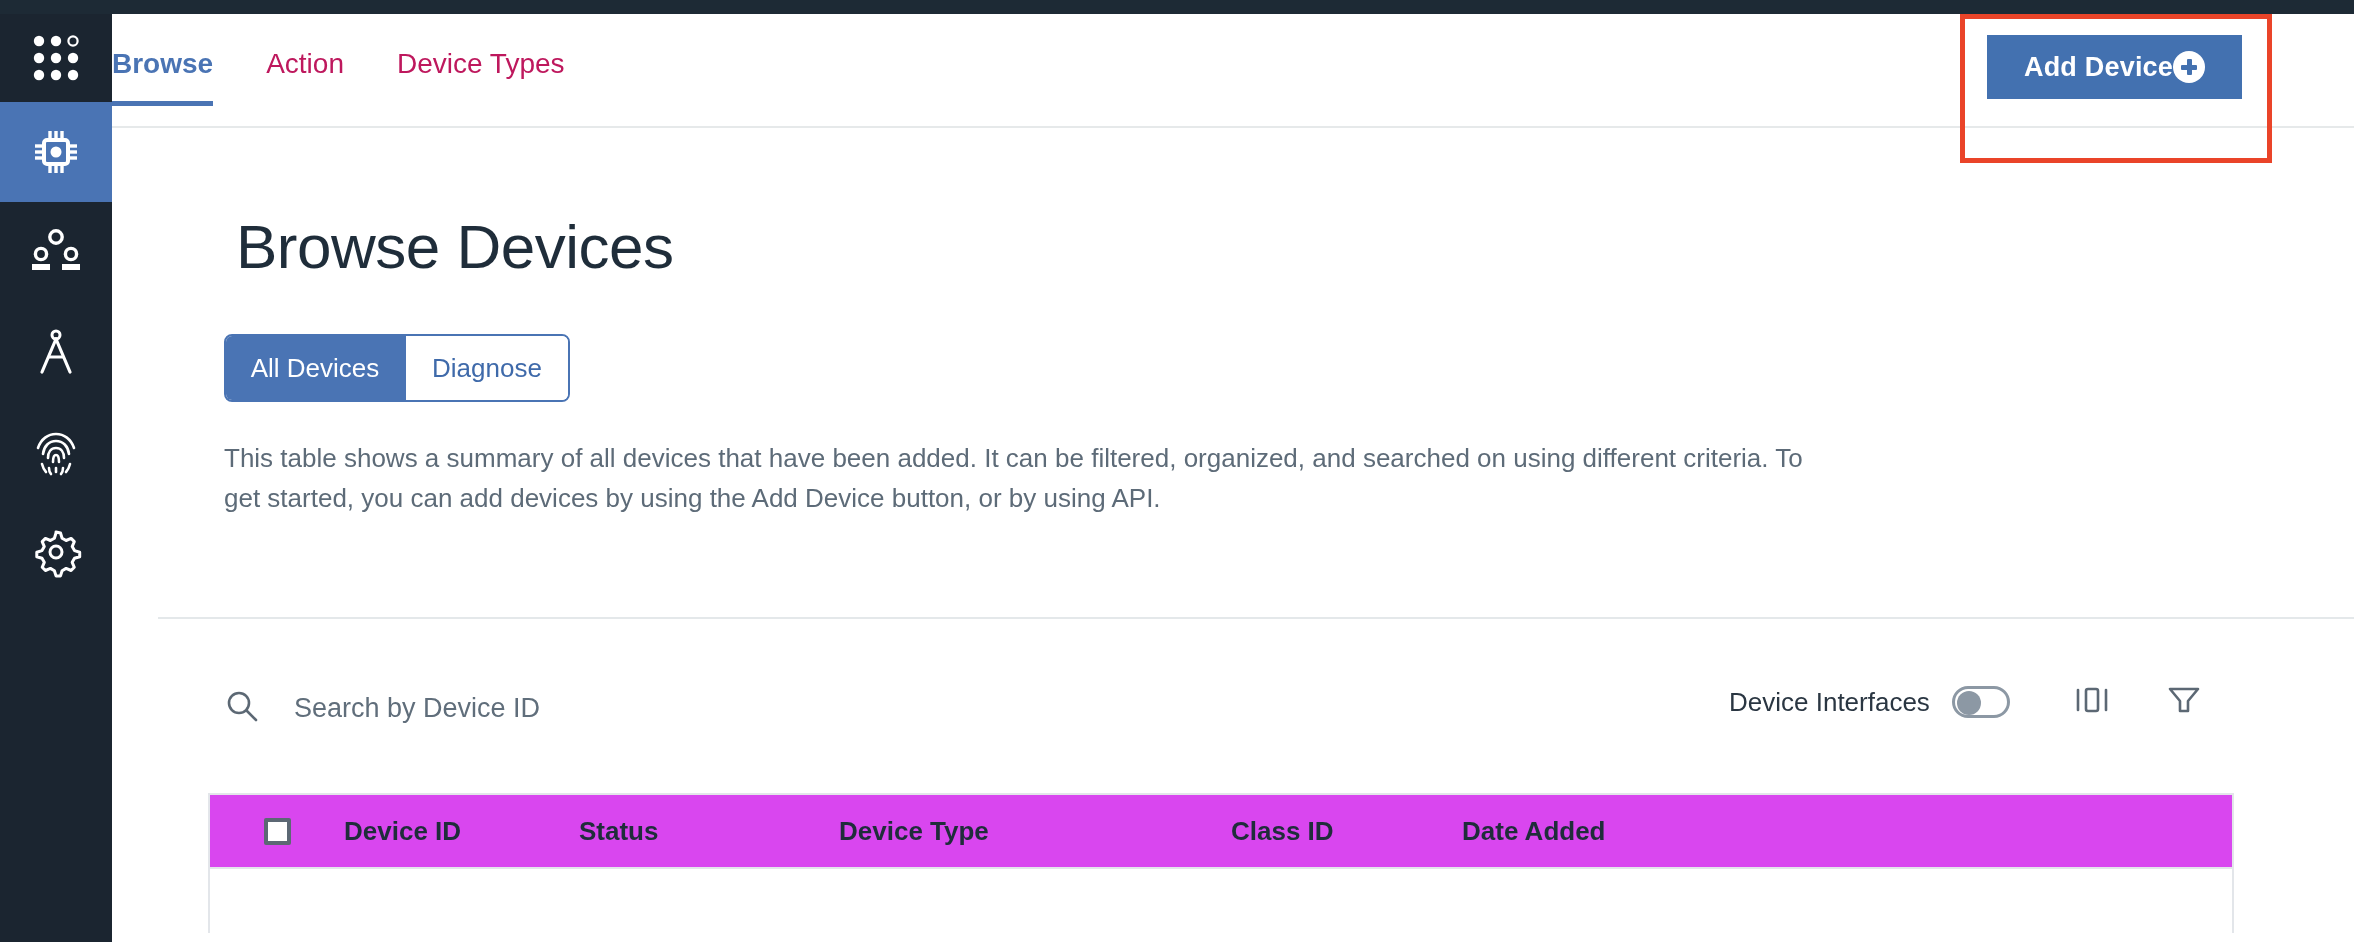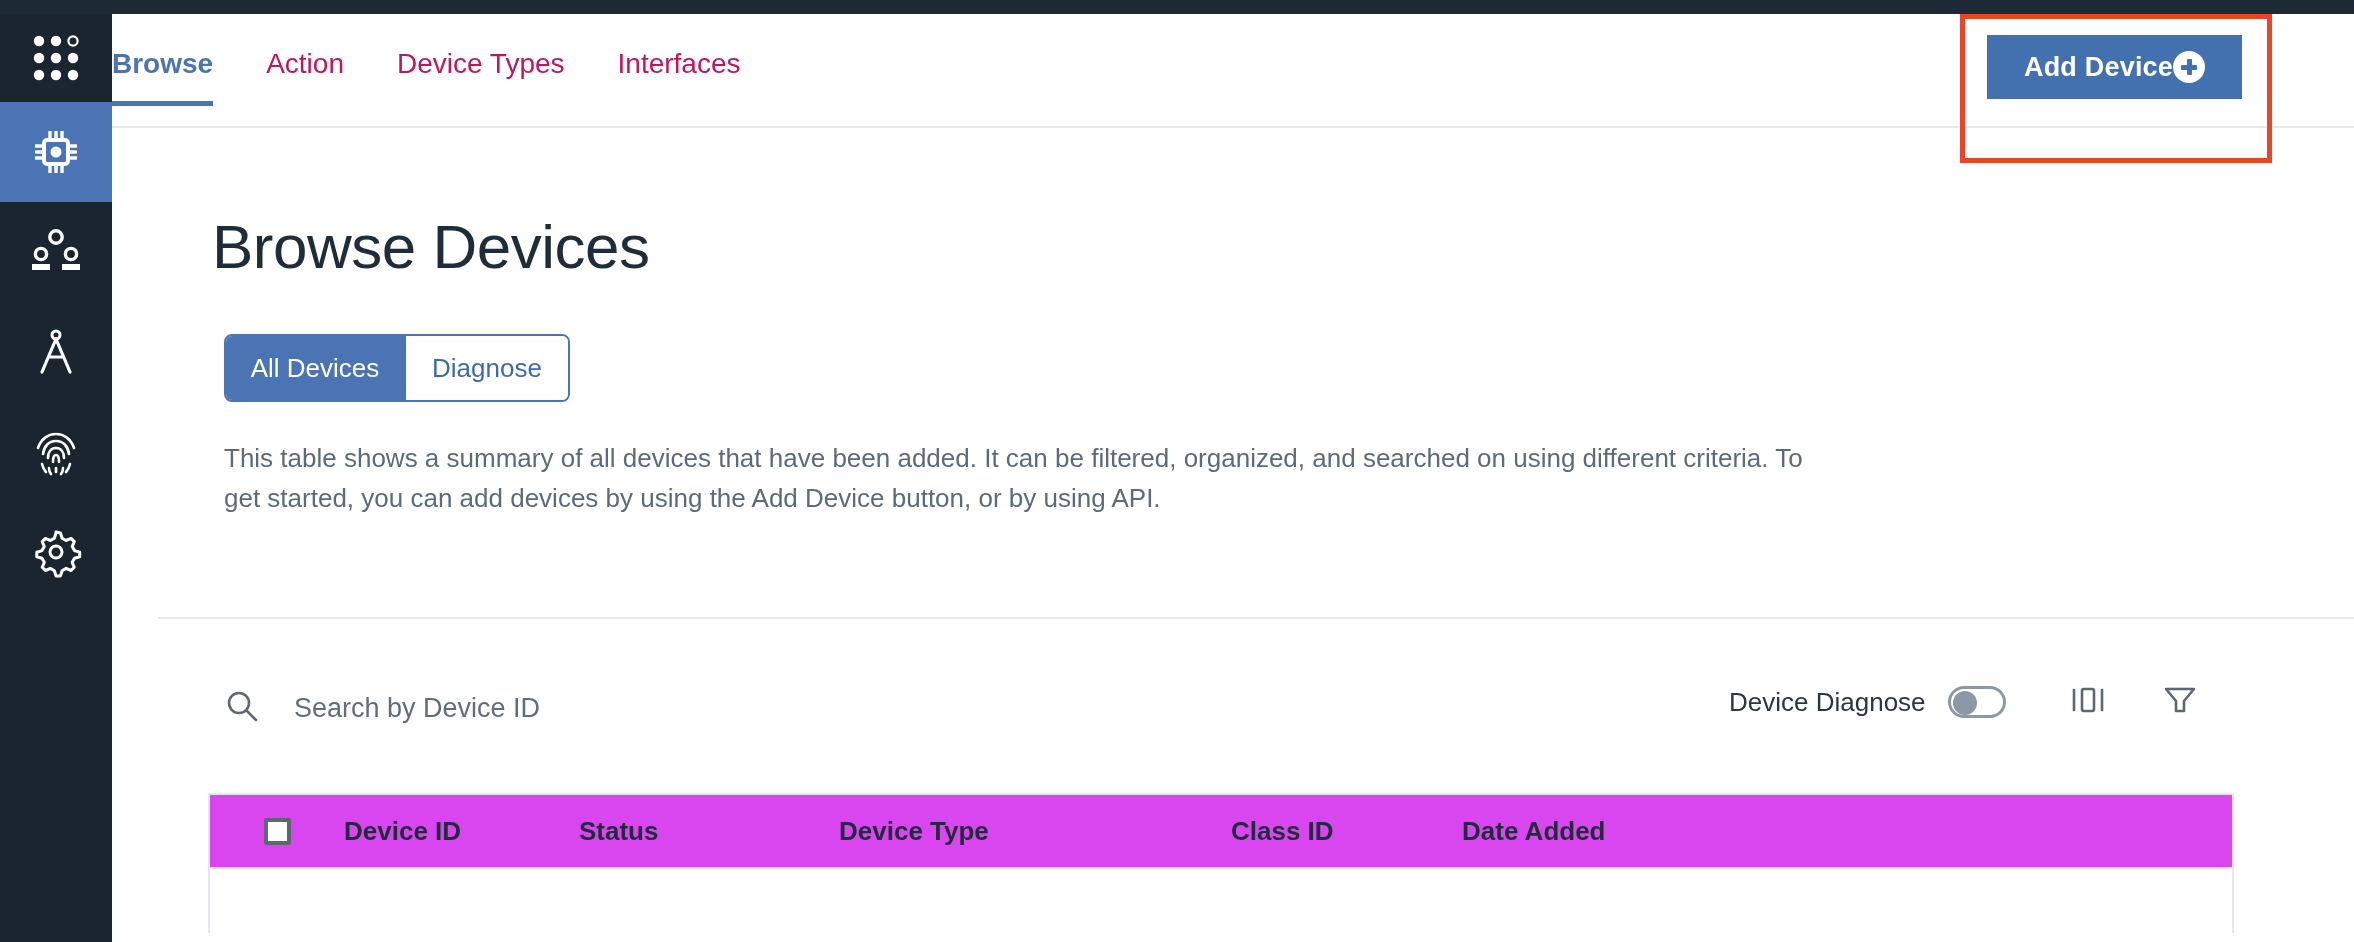--- a/index.html
+++ b/index.html
@@ -80,21 +80,21 @@
   }
   .plus-circle::before, .plus-circle::after {
     content: ""; position: absolute; background: #4371b0; border-radius: 1px;
   }
   .plus-circle::before { left: 8px; right: 8px; top: 14px; height: 5px; }
   .plus-circle::after { top: 8px; bottom: 8px; left: 14px; width: 5px; }
 
   
   .main { position: absolute; top: 128px; left: 112px; width: 2242px; }
   .page-title {
-    position: absolute; left: 100px; top: 88px;
+    position: absolute; left: 124px; top: 88px;
     font-size: 62px; color: #1f2d3a; font-weight: 400;
     letter-spacing: -0.5px; line-height: 1;
   }
 
   
   .segment {
     position: absolute; left: 112px; top: 206px;
     display: flex; height: 68px;
     border: 2px solid #4a74b4; border-radius: 8px; overflow: hidden;
   }
@@ -264,21 +264,20 @@
 
   </div>
 
   <div class="header"></div>
   <div class="header-divider"></div>
 
   <div class="tabs">
     <div class="tab active">Browse</div>
     <div class="tab">Action</div>
     <div class="tab">Device Types</div>
-    <div class="tab">Interfaces</div>
   </div>
 
   <div class="annot-box"></div>
 
   <div class="add-btn">
     <span class="add-btn-label">Add Device</span>
     <span class="plus-circle"></span>
   </div>
 
   <div class="main">
@@ -298,21 +297,21 @@
       <span>
         <svg width="36" height="36" viewBox="0 0 36 36" fill="none" stroke="#5c6874" stroke-width="2.6">
           <circle cx="15" cy="15" r="10"></circle>
           <line x1="22.5" y1="22.5" x2="32" y2="32" stroke-linecap="round"></line>
         </svg>
       </span>
       <span class="search-ph">Search by Device ID</span>
     </div>
 
     <div class="toolbar-right">
-      <span class="sim-label">Device Diagnose</span>
+      <span class="sim-label">Device Interfaces</span>
       <span class="toggle">
         <span class="knob"></span>
       </span>
       <span class="tb-icon">
         <svg width="40" height="40" viewBox="0 0 40 40" fill="none" stroke="#5c6874" stroke-width="2.6">
           <line x1="6" y1="10" x2="6" y2="30" stroke-linecap="round"></line>
           <rect x="14" y="9" width="12" height="22" rx="2"></rect>
           <line x1="34" y1="10" x2="34" y2="30" stroke-linecap="round"></line>
         </svg>
       </span>

